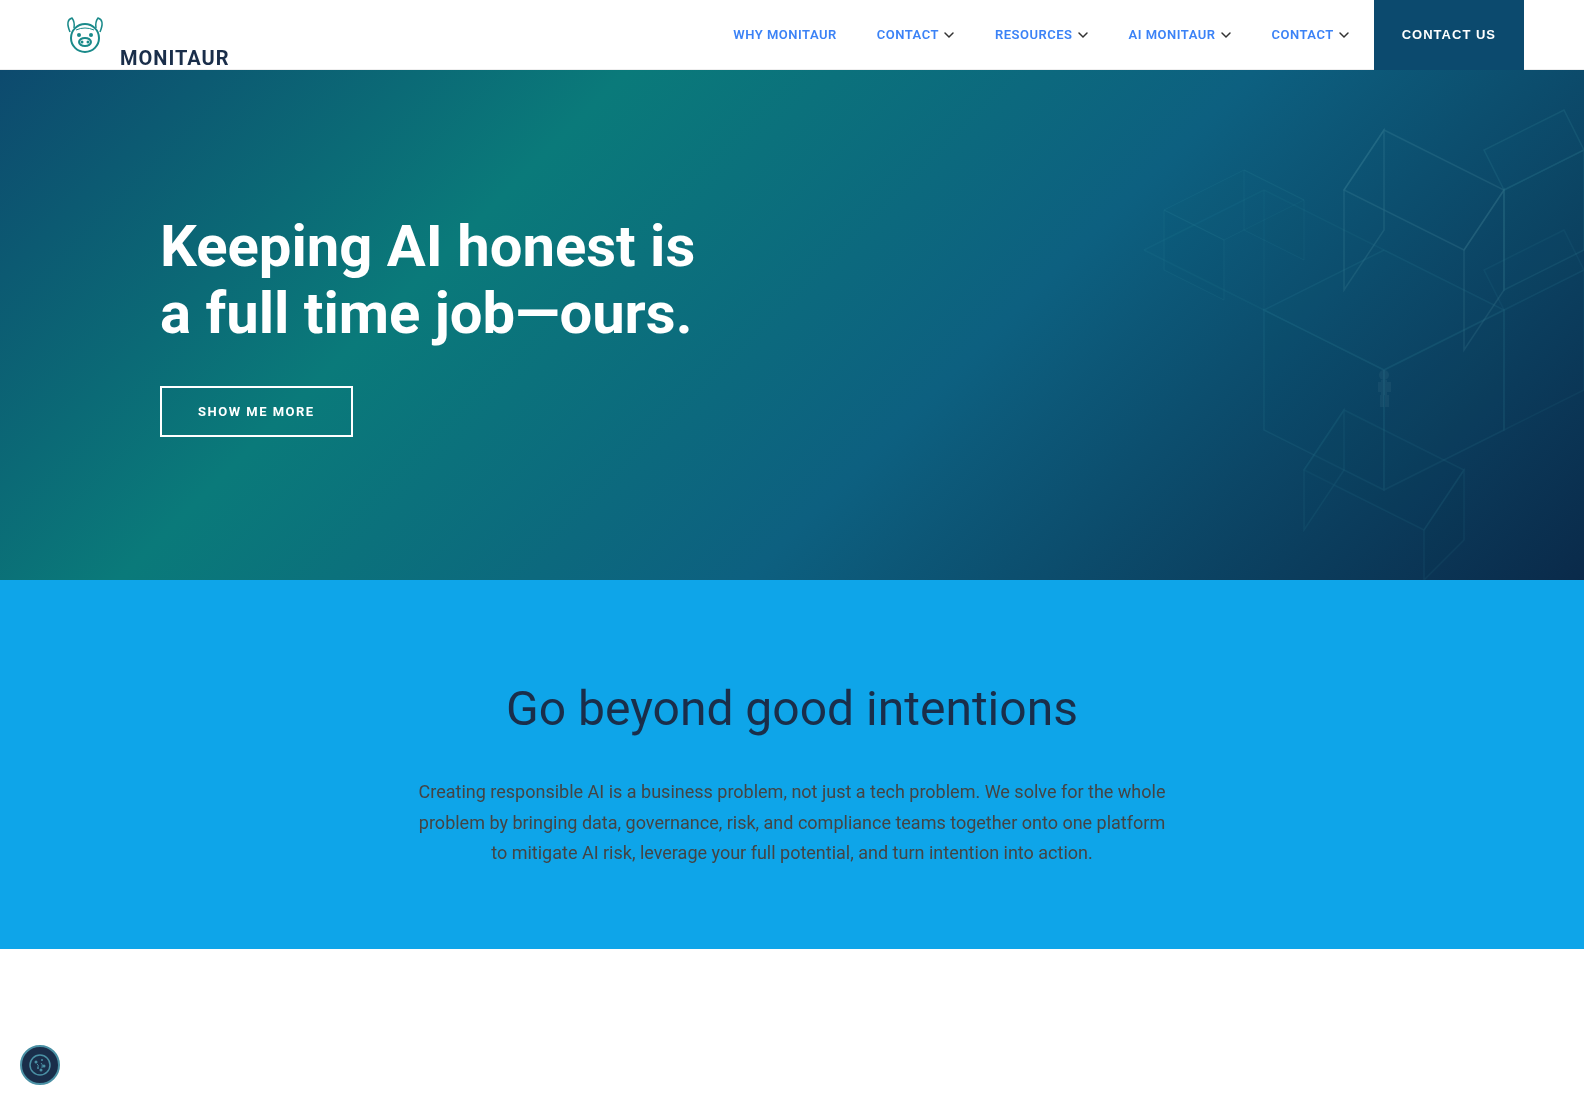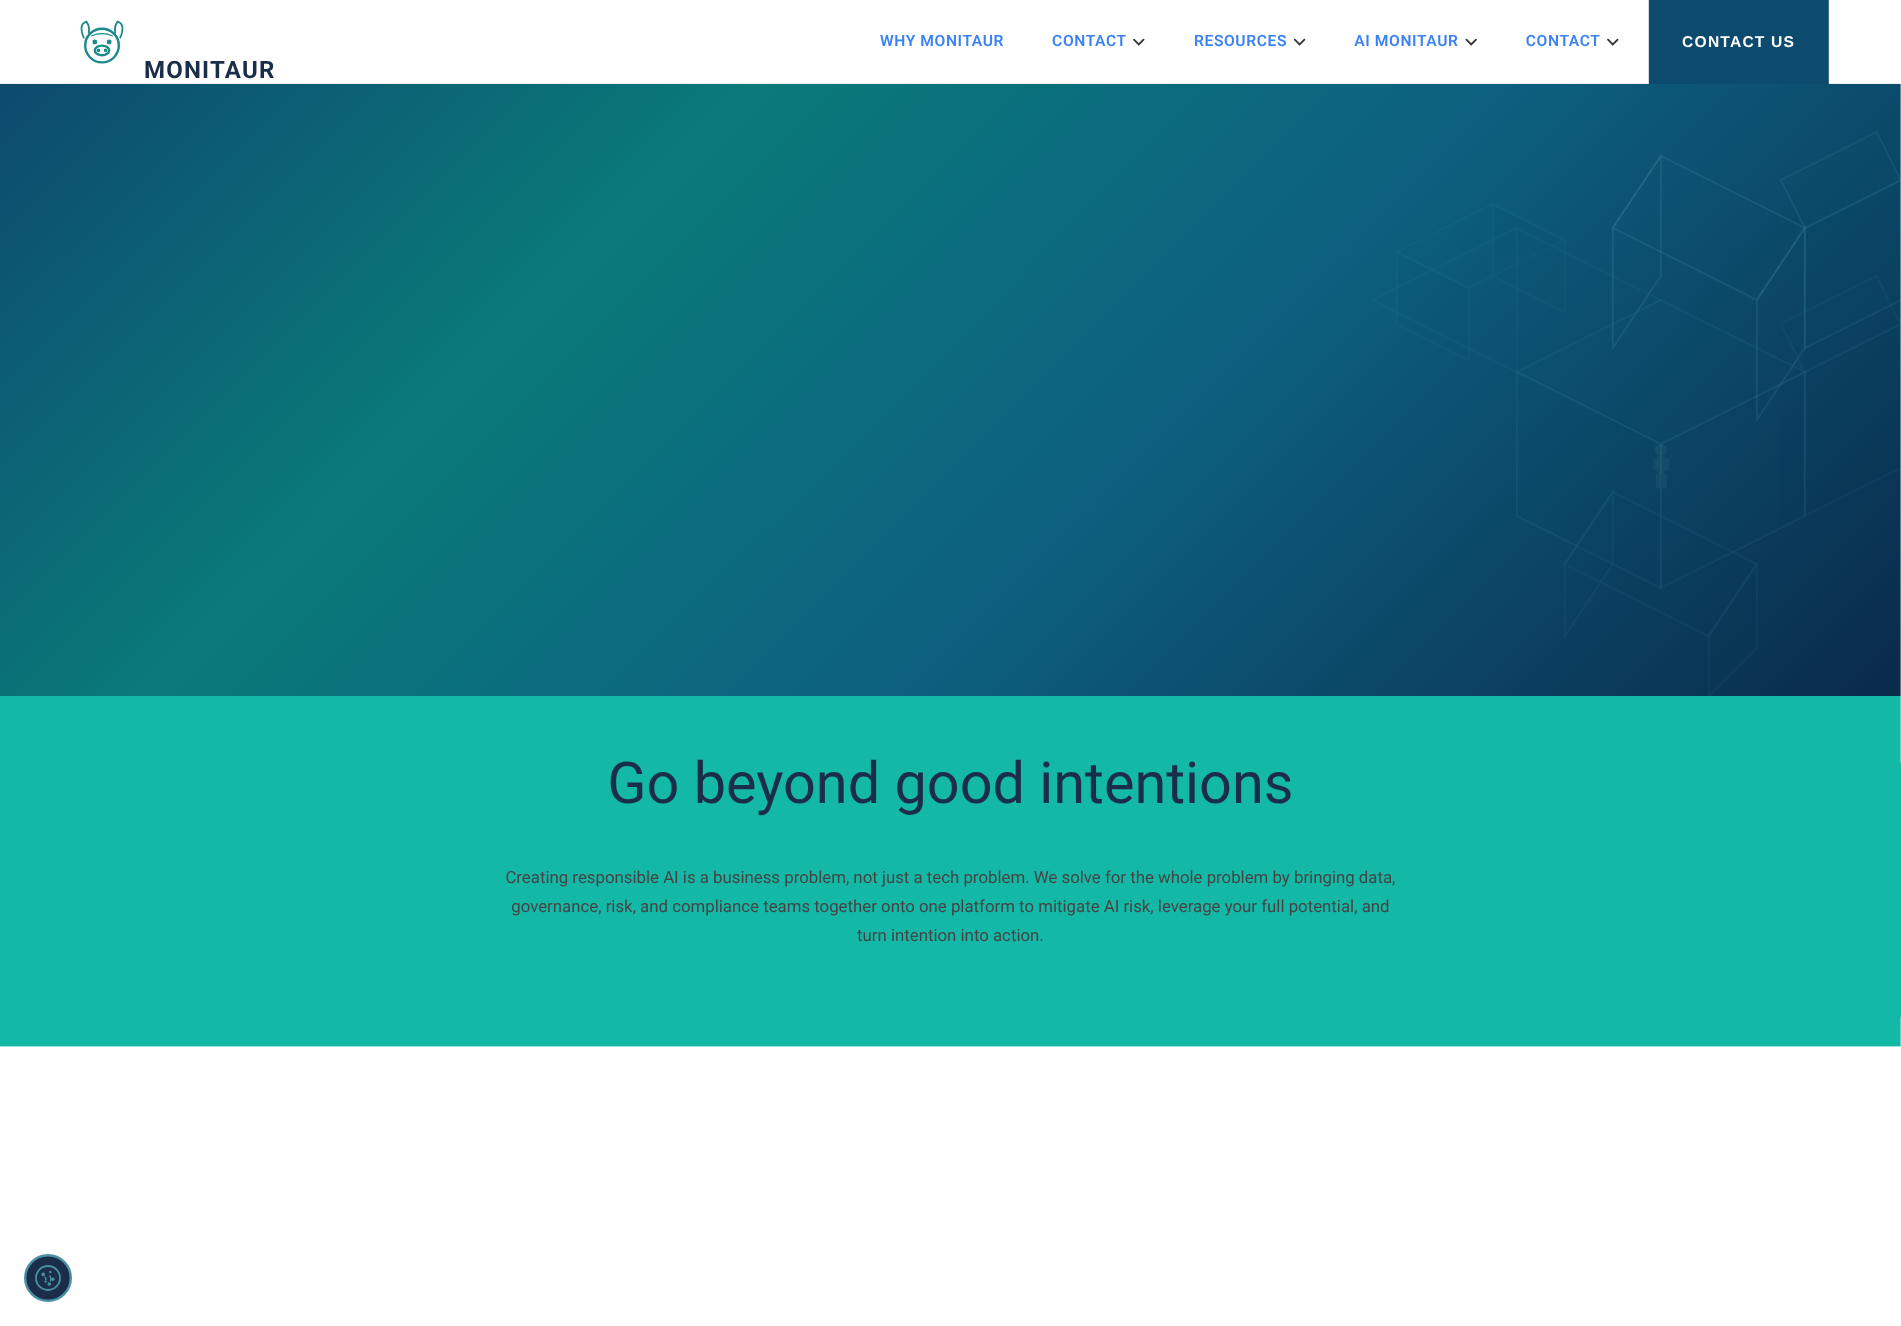--- a/index.html
+++ b/index.html
@@ -140,34 +140,34 @@
       font-weight: 700;
       letter-spacing: 1.5px;
       text-transform: uppercase;
       cursor: pointer;
       background: transparent;
       text-decoration: none;
     }
 
     
     .section-beyond {
-      background: #14b8a6;
-      padding: 44px 60px 80px;
+      background: #0ea5e9;
+      padding: 100px 60px 80px;
       text-align: center;
     }
 
     .section-beyond h2 {
       font-size: 48px;
       font-weight: 400;
       color: #1a2e4a;
       margin-bottom: 40px;
     }
 
     .section-beyond p {
-      font-size: 14px;
+      font-size: 18px;
       color: #444;
       line-height: 1.7;
       max-width: 760px;
       margin: 0 auto;
     }
 
     
     .cookie-icon {
       position: fixed;
       bottom: 20px;
@@ -326,20 +326,27 @@
     <g opacity="0.15" transform="translate(690, 300)">
       <circle cx="10" cy="5" r="5" fill="rgba(200,230,230,1)"></circle>
       <rect x="7" y="10" width="6" height="15" fill="rgba(200,230,230,1)"></rect>
       <rect x="4" y="12" width="4" height="10" fill="rgba(200,230,230,1)"></rect>
       <rect x="13" y="12" width="4" height="10" fill="rgba(200,230,230,1)"></rect>
       <rect x="6" y="25" width="4" height="12" fill="rgba(200,230,230,1)"></rect>
       <rect x="11" y="25" width="4" height="12" fill="rgba(200,230,230,1)"></rect>
     </g>
   </svg>
 
+  <div class="hero-content">
+    <h1 class="hero-headline">
+      <span>Keeping AI honest is</span><br>
+      <span>a full time job—ours.</span>
+    </h1>
+    <a class="hero-cta" href="#">SHOW ME MORE</a>
+  </div>
 </section>
 
 <section class="section-beyond">
   <h2>Go beyond good intentions</h2>
   <p>Creating responsible AI is a business problem, not just a tech problem. We solve for the whole problem by bringing data, governance, risk, and compliance teams together onto one platform to mitigate AI risk, leverage your full potential, and turn intention into action.</p>
 </section>
 
 <div class="cookie-icon">
   <svg viewBox="0 0 24 24" fill="none" xmlns="http://www.w3.org/2000/svg">
     <circle cx="12" cy="12" r="10" stroke="#4a90a4" stroke-width="1.5" fill="none"></circle>

